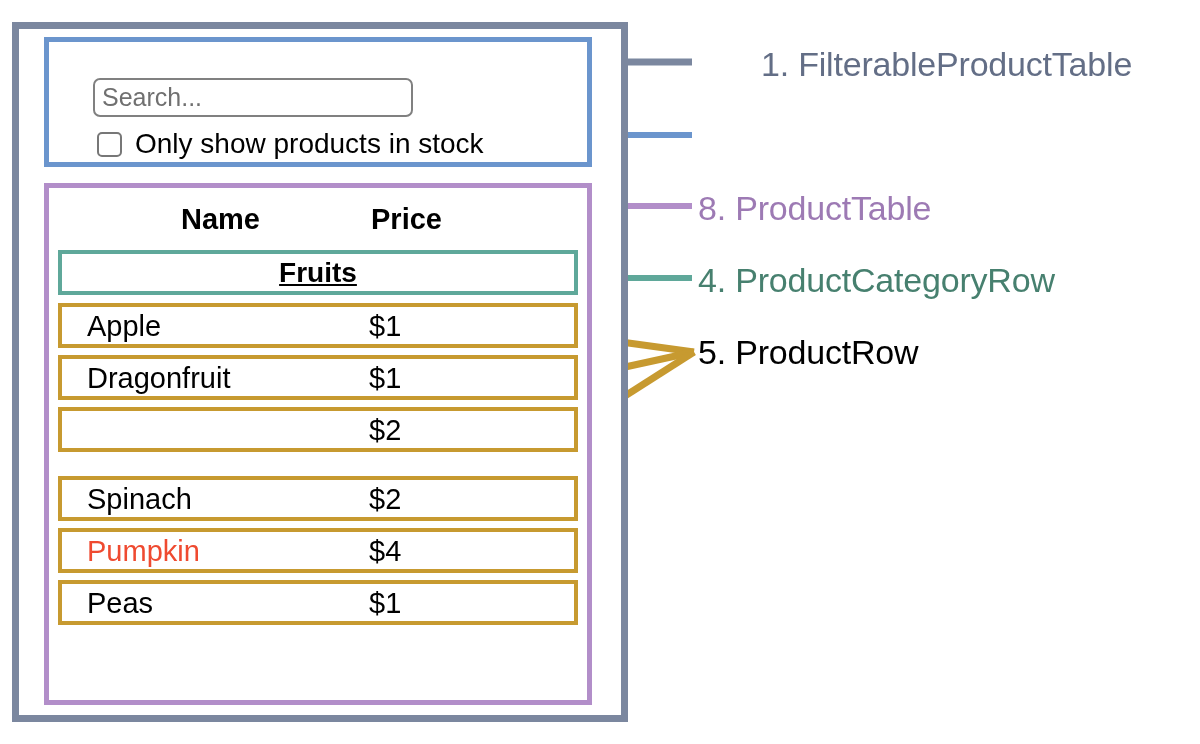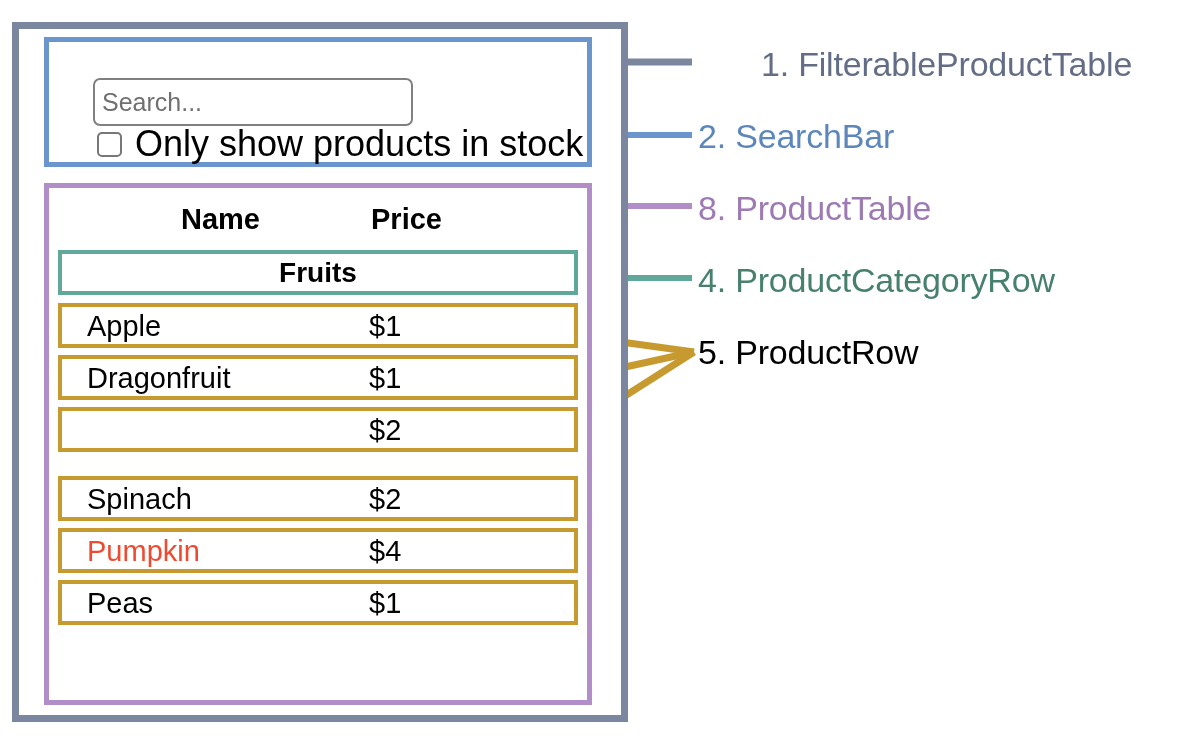--- a/index.html
+++ b/index.html
@@ -47,21 +47,21 @@
     height: 130px;
     border: 5px solid #6b95cd;
     box-sizing: border-box;
     background: #ffffff;
   }
   .search-input {
     position: absolute;
     left: 44px;
     top: 36px;
     width: 320px;
-    height: 48px;
+    height: 39px;
     border: 2px solid #808080;
     border-radius: 7px;
     box-sizing: border-box;
     background: #ffffff;
     font-family: "Liberation Sans", sans-serif;
     font-size: 25px;
     color: #707070;
     padding: 0 7px;
     line-height: 29px;
     display: flex;
@@ -80,21 +80,21 @@
     width: 25px;
     height: 25px;
     border: 2px solid #777777;
     border-radius: 5px;
     box-sizing: border-box;
     background: #ffffff;
     flex: 0 0 auto;
   }
   .checkbox-label {
     margin-left: 13px;
-    font-size: 36px;
+    font-size: 28px;
     color: #000000;
     font-family: "Liberation Sans", sans-serif;
     white-space: nowrap;
     line-height: 32px;
   }
 
   
   .frame-producttable {
     position: absolute;
     left: 44px;
@@ -132,20 +132,21 @@
     white-space: nowrap;
     text-align: right;
   }
 
   
   .rows {
     position: absolute;
     left: 9px;
     top: 62px;
     width: 520px;
+    text-decoration: underline;
   }
 
   
   .category-row {
     position: relative;
     width: 520px;
     height: 45px;
     border: 4px solid #5fa89a;
     box-sizing: border-box;
     background: #ffffff;
@@ -286,18 +287,17 @@
 
       <div class="product-row">
         <span class="pr-name">Peas</span>
         <span class="pr-price">$1</span>
       </div>
 
     </div>
   </div>
 
   <div class="legend-label legend-1">1. FilterableProductTable</div>
-  <div class="legend-label legend-2">2. SearchBar</div>
   <div class="legend-label legend-3">8. ProductTable</div>
   <div class="legend-label legend-4">4. ProductCategoryRow</div>
   <div class="legend-label legend-5">5. ProductRow</div>
 
 </div>
 
 </body></html>

